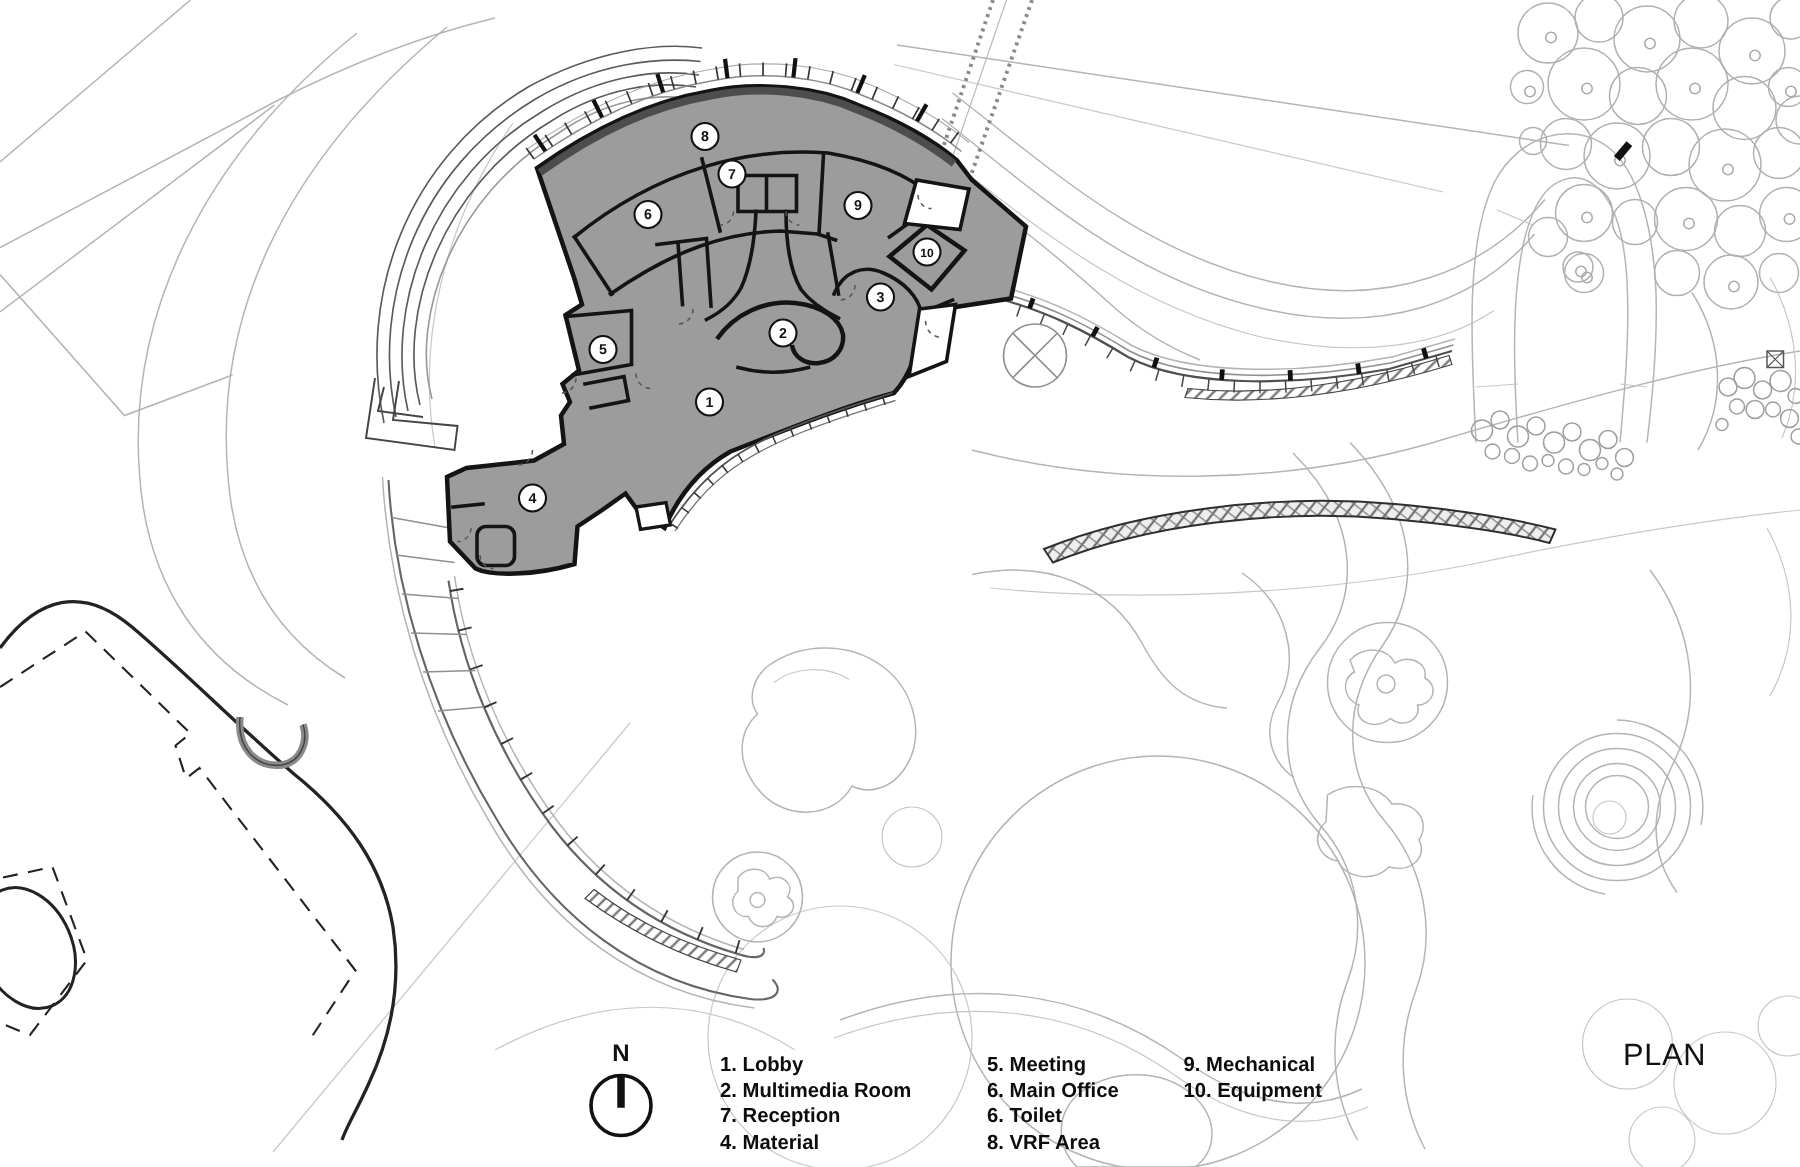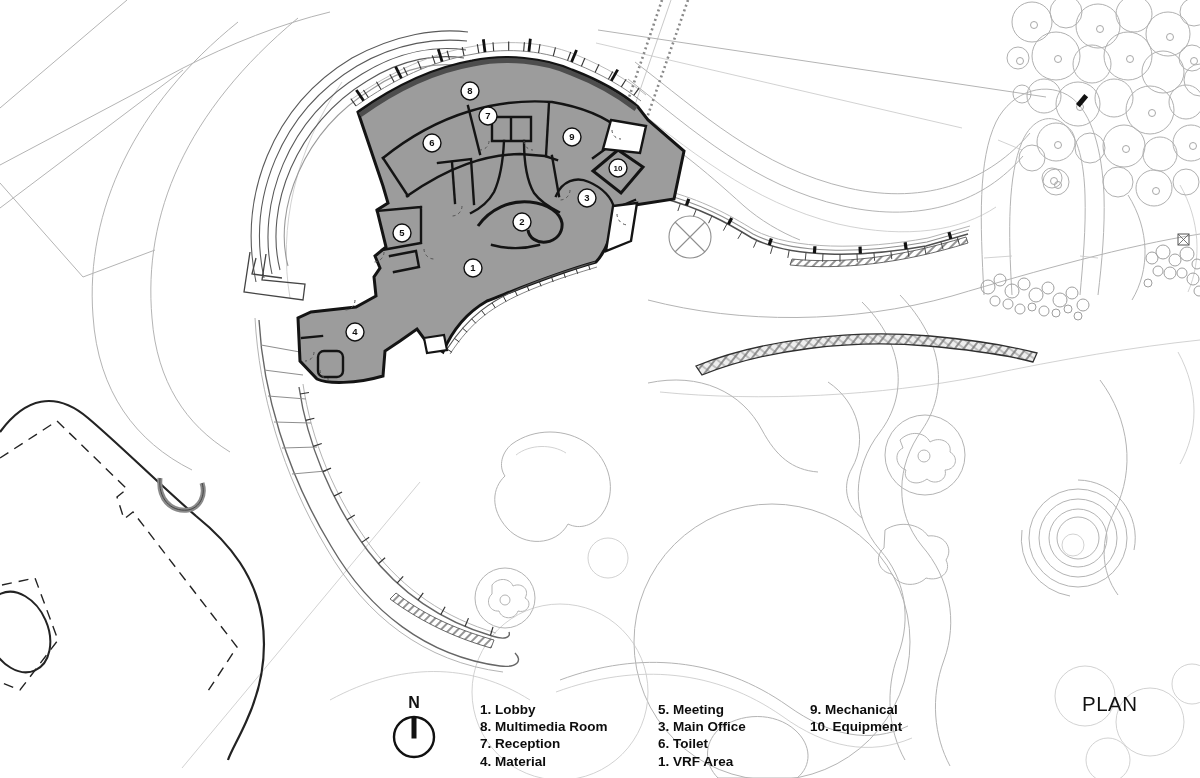--- a/index.html
+++ b/index.html
@@ -446,30 +446,30 @@
   <span id="north-label">N</span>
   <svg width="46" height="46" viewBox="0 0 46 46">
     <circle cx="23" cy="23" r="20" fill="none" stroke="#111" stroke-width="2.4"></circle>
     <rect x="20.5" y="3.5" width="5" height="21" fill="#111"></rect>
   </svg>
 </div>
 
 <div id="legend">
   <div class="legend-col" style="left:480px">
         <div class="lrow">1. Lobby</div>
-        <div class="lrow">8. Multimedia Room</div>
+        <div class="lrow">2. Multimedia Room</div>
         <div class="lrow">7. Reception</div>
         <div class="lrow">4. Material</div>
       </div>
   <div class="legend-col" style="left:658px">
         <div class="lrow">5. Meeting</div>
-        <div class="lrow">3. Main Office</div>
+        <div class="lrow">6. Main Office</div>
         <div class="lrow">6. Toilet</div>
-        <div class="lrow">1. VRF Area</div>
+        <div class="lrow">8. VRF Area</div>
       </div>
-  <div class="legend-col" style="left:810px">
+  <div class="legend-col" style="left:789px">
         <div class="lrow">9. Mechanical</div>
         <div class="lrow">10. Equipment</div>
       </div>
 </div>
 
 <div id="plan-title" class="hud">PLAN</div>
 </div>
 
 </body></html>

